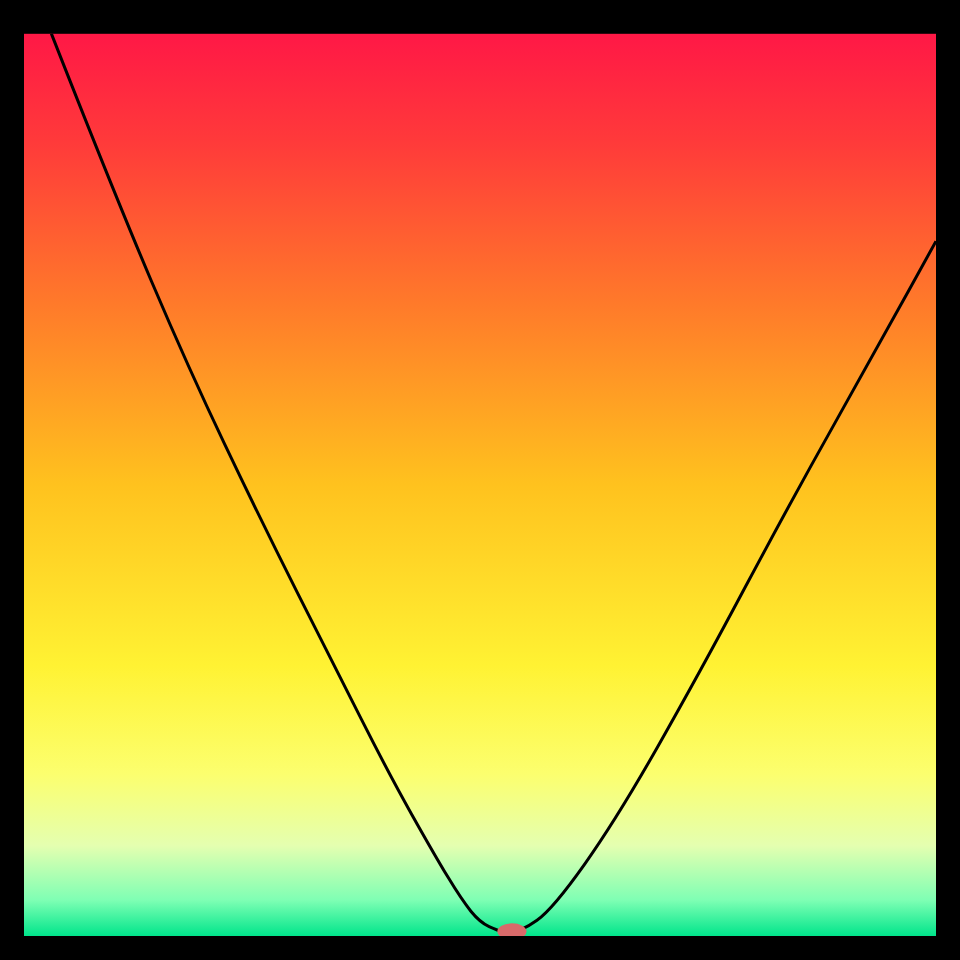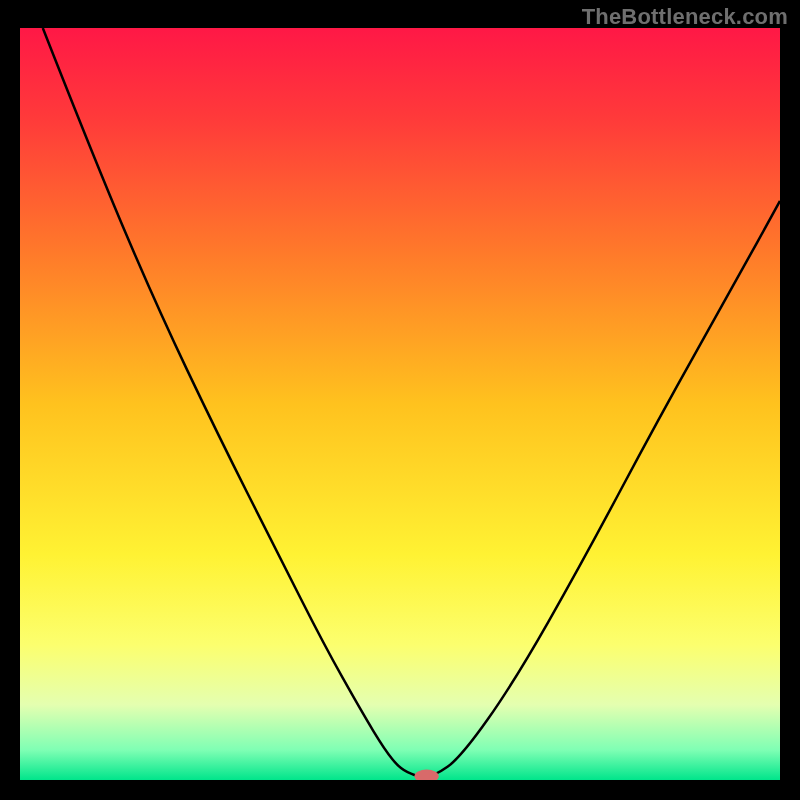--- a/index.html
+++ b/index.html
@@ -36,21 +36,20 @@
     background: #000;
   }
   svg {
     display: block;
   }
 </style>
 </head>
 <body>
 
 <div class="container">
-  <div class="watermark">TheBottleneck.com</div>
 
   <div class="plot-outer">
     <svg id="plot-svg" width="760" height="752" viewBox="0 0 760 752">
       <defs>
         <linearGradient id="bg-grad" x1="0" y1="0" x2="0" y2="1">
             <stop offset="0%" stop-color="#ff1846"></stop>
             <stop offset="12%" stop-color="#ff3a3a"></stop>
             <stop offset="30%" stop-color="#ff7a2a"></stop>
             <stop offset="50%" stop-color="#ffc21e"></stop>
             <stop offset="70%" stop-color="#fff233"></stop>

